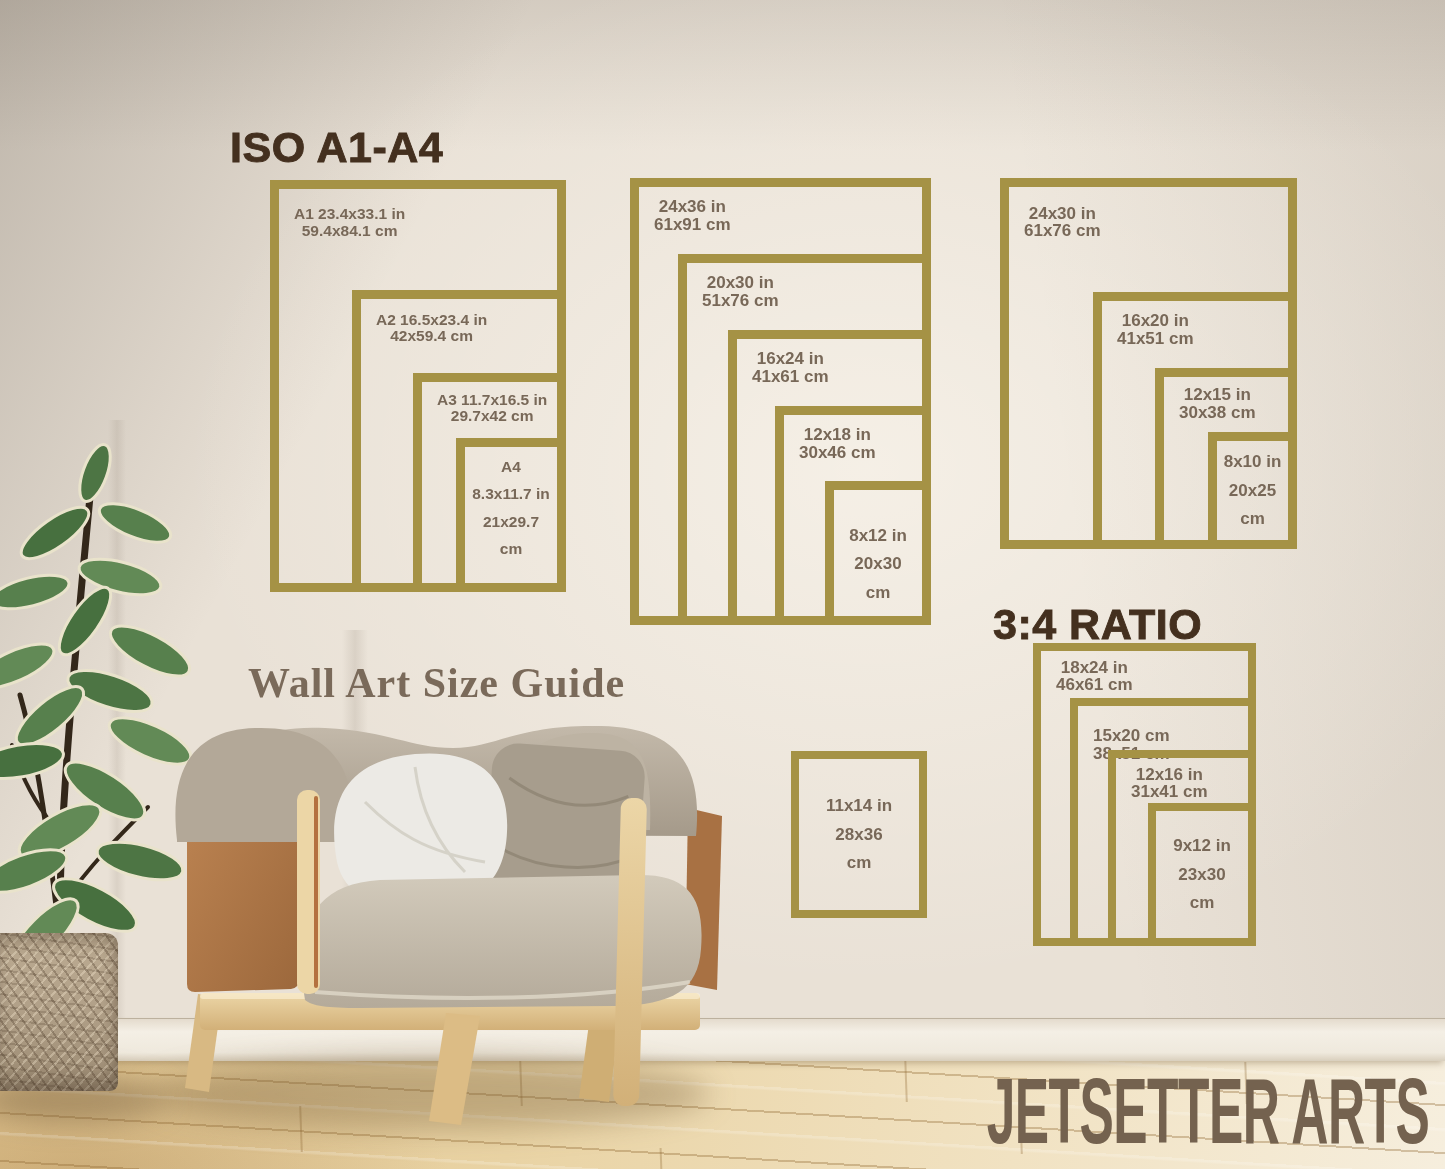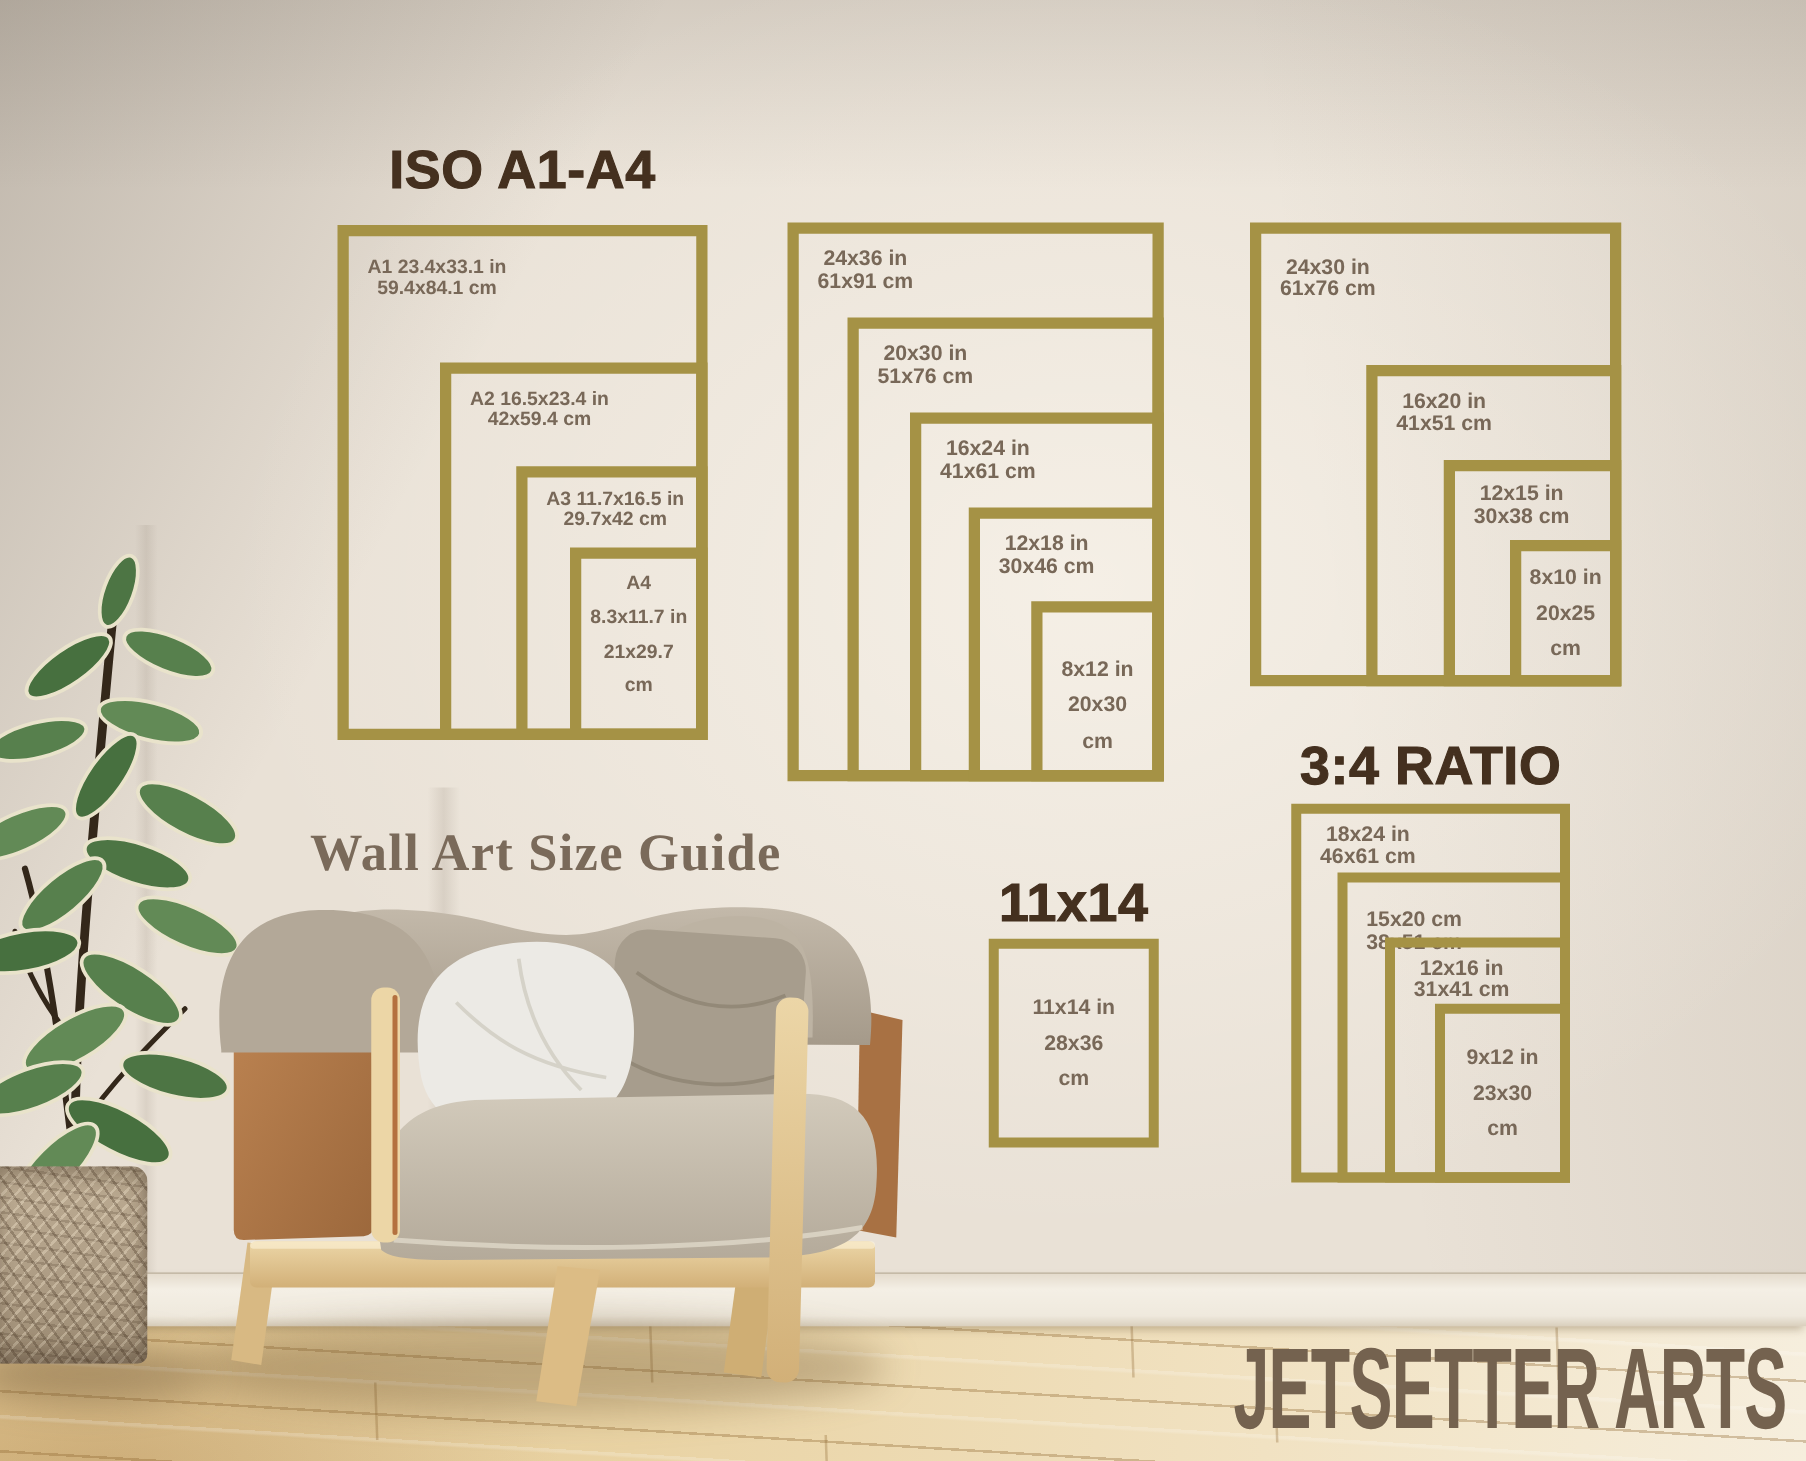--- a/index.html
+++ b/index.html
@@ -25,23 +25,23 @@
   .floor{position:absolute;left:0;top:1058px;width:100%;height:111px;z-index:2;
     background:
       repeating-linear-gradient(183.5deg, rgba(140,100,45,0) 0 46px, rgba(140,100,45,.34) 46px 48px),
       repeating-linear-gradient(183.5deg, rgba(255,255,255,0) 0 24px, rgba(255,255,255,.20) 24px 26px, rgba(255,255,255,0) 28px 46px),
       radial-gradient(520px 210px at 6% 105%, rgba(150,105,50,.28), rgba(150,105,50,0) 70%),
       linear-gradient(90deg,#e1c692 0%,#e9d3a4 35%,#f1e2c2 70%,#f6eedd 100%);}
   .plank-joint{position:absolute;width:2px;background:rgba(135,95,42,.30);z-index:2;}
   .soft-shadow{position:absolute;border-radius:50%;filter:blur(14px);z-index:4;}
   
   .panel{position:absolute;z-index:5;}
-  .panel-title{position:absolute;z-index:5;text-align:center;
+  .panel-title{position:absolute;z-index:5;text-align:left;
     font:700 43px/1.05 "Liberation Sans",sans-serif;color:var(--title,#44301f);
-    letter-spacing:.5px;-webkit-text-stroke:.9px var(--title,#44301f);}
+    letter-spacing:.5px;margin-top:11px;-webkit-text-stroke:.9px var(--title,#44301f);}
   #panel-iso  {left:270px; top:180px; width:296px;height:412px;}
   #panel-r23  {left:630px; top:178px; width:301px;height:447px;}
   #panel-r45  {left:1000px;top:178px; width:297px;height:371px;}
   #panel-r34  {left:1033px;top:643px; width:223px;height:303px;}
   #panel-s1114{left:791px; top:751px; width:136px;height:167px;}
   #title-iso  {left:230px; top:114px; width:376px;}
   #title-r23  {left:590px; top:114px; width:381px;}
   #title-r45  {left:960px; top:114px; width:377px;}
   #title-r34  {left:993px; top:591px; width:303px;}
   #title-s1114{left:751px; top:701px; width:216px;}
@@ -156,21 +156,20 @@
     <path d="M200 90 C230 120, 260 140, 320 150 M250 55 C255 95, 270 130, 300 160" stroke="#d5d2c8" stroke-width="3" fill="none"></path>
     <path d="M140 288 C128 215, 148 172, 215 168 L475 163 C523 163, 540 185, 536 237 C533 278, 508 293, 450 294 L195 296 C162 296, 147 294, 140 288 Z" fill="url(#seatg)"></path>
     <path d="M150 280 C280 290, 420 288, 525 270" stroke="rgba(255,250,235,.45)" stroke-width="4" fill="none"></path>
     <rect x="132" y="78" width="23" height="204" rx="10" fill="#ecd6a6"></rect>
     <rect x="149" y="84" width="4" height="192" rx="2" fill="#b4713f"></rect>
     <rect x="452" y="86" width="26" height="308" rx="11" fill="url(#woodg)" transform="rotate(1.5 465 240)"></rect>
   </svg>
 
   <div class="panel-title" id="title-iso">ISO A1-A4</div>
   <div class="panel-title" id="title-r34">3:4 RATIO</div>
-  <div class="panel-title" id="title-s1114">11x14</div>
 
   <div class="panel" id="panel-iso">
       <div class="size-frame" style="left: 0px; top: 0px; width: 296px; height: 412px; border-width: 9px;"></div>
       <div class="frame-label iso-font" style="left: 24px; top: 26.17px;">
         <div>A1 23.4x33.1 in</div>
         <div>59.4x84.1 cm</div>
       </div>
       <div class="size-frame" style="left: 82px; top: 110px; width: 214px; height: 302px; border-width: 9px;"></div>
       <div class="frame-label iso-font" style="left: 106px; top: 131.58px;">
         <div>A2 16.5x23.4 in</div>

